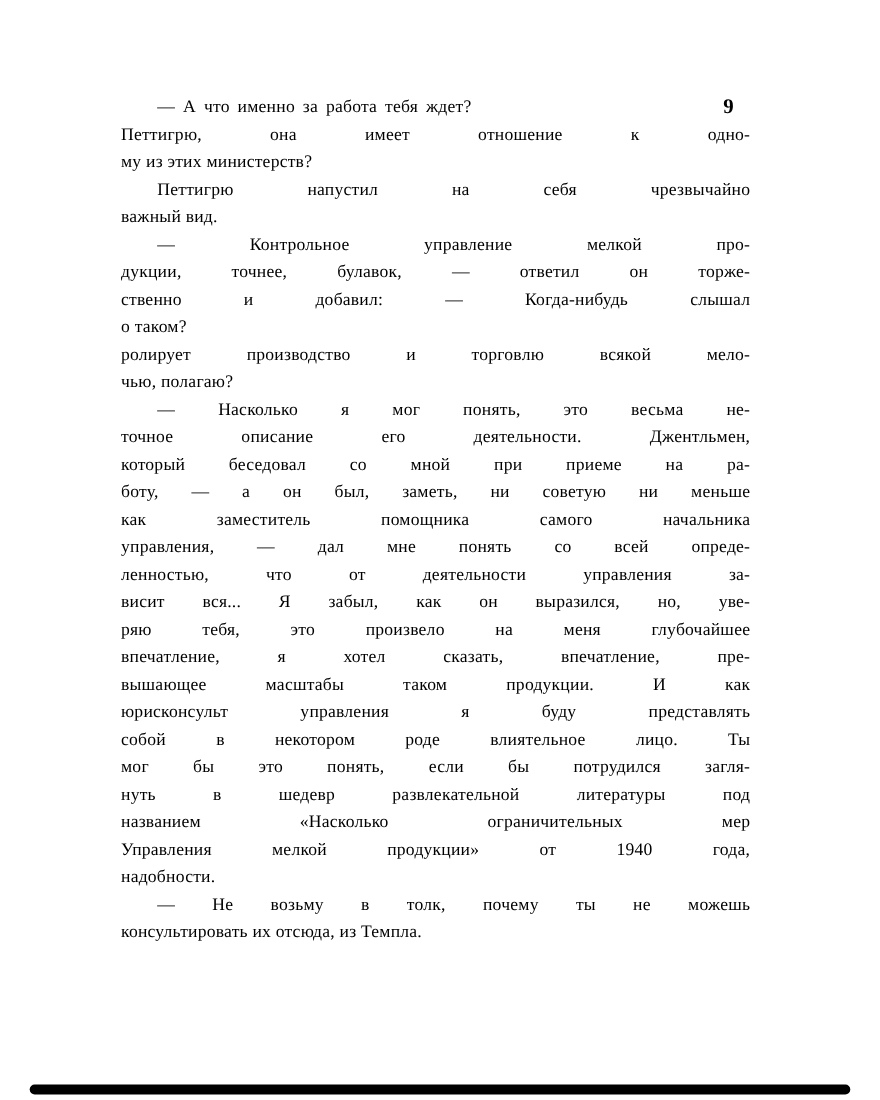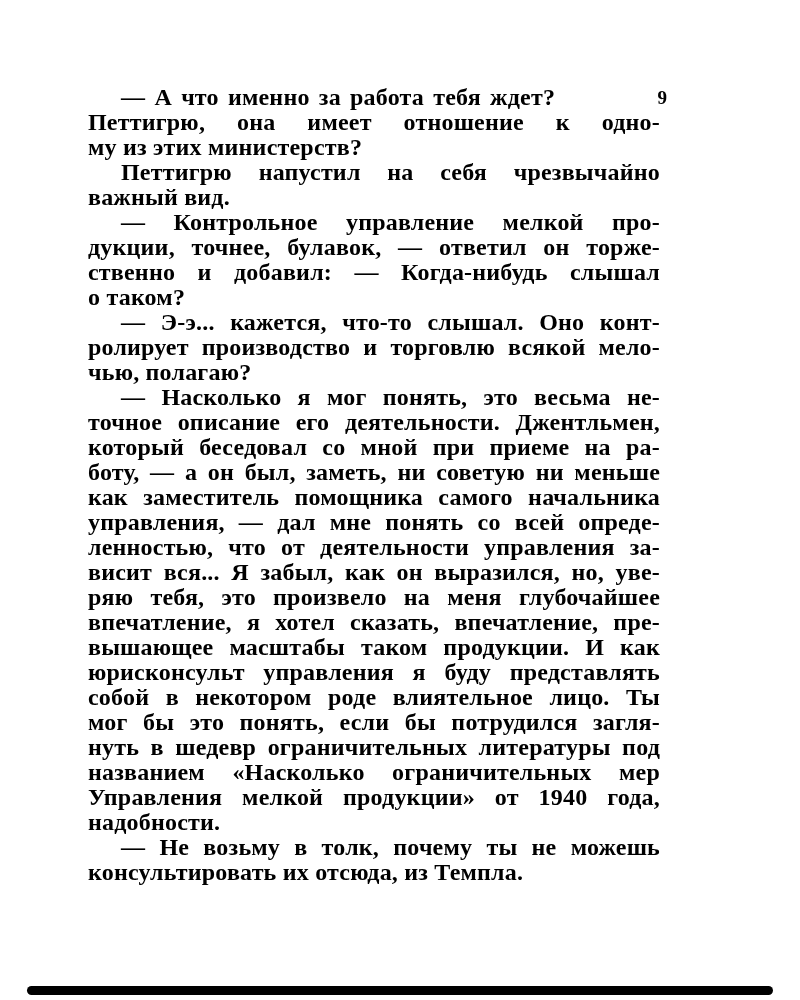--- a/index.html
+++ b/index.html
@@ -11,25 +11,25 @@
     position: relative;
     width: 800px;
     height: 1000px;
     background: #ffffff;
     overflow: hidden;
     font-family: "Liberation Serif", "DejaVu Serif", serif;
     color: #000000;
   }
   .text-column {
     position: absolute;
-    left: 88px;
+    left: 110px;
     top: 85px;
     width: 572px;
-    font-size: 24px;
-    font-weight: 700;
+    font-size: 16px;
+    font-weight: 400;
     line-height: 25px;
     letter-spacing: 0.2px;
   }
   .paragraph {
     margin: 0;
     padding: 0;
   }
   .line {
     text-align: justify;
     text-align-last: justify;
@@ -80,40 +80,39 @@
         <div class="line first">Петтигрю напустил на себя чрезвычайно</div>
         <div class="line last">важный вид.</div>
       </div>
       <div class="paragraph">
         <div class="line first">— Контрольное управление мелкой про-</div>
         <div class="line">дукции, точнее, булавок, — ответил он торже-</div>
         <div class="line">ственно и добавил: — Когда-нибудь слышал</div>
         <div class="line last">о таком?</div>
       </div>
       <div class="paragraph">
-        <div class="line first">— Э-э... кажется, что-то слышал. Оно конт-</div>
         <div class="line">ролирует производство и торговлю всякой мело-</div>
         <div class="line last">чью, полагаю?</div>
       </div>
       <div class="paragraph">
         <div class="line first">— Насколько я мог понять, это весьма не-</div>
         <div class="line">точное описание его деятельности. Джентльмен,</div>
         <div class="line">который беседовал со мной при приеме на ра-</div>
         <div class="line">боту, — а он был, заметь, ни советую ни меньше</div>
         <div class="line">как заместитель помощника самого начальника</div>
         <div class="line">управления, — дал мне понять со всей опреде-</div>
         <div class="line">ленностью, что от деятельности управления за-</div>
         <div class="line">висит вся... Я забыл, как он выразился, но, уве-</div>
         <div class="line">ряю тебя, это произвело на меня глубочайшее</div>
         <div class="line">впечатление, я хотел сказать, впечатление, пре-</div>
         <div class="line">вышающее масштабы таком продукции. И как</div>
         <div class="line">юрисконсульт управления я буду представлять</div>
         <div class="line">собой в некотором роде влиятельное лицо. Ты</div>
         <div class="line">мог бы это понять, если бы потрудился загля-</div>
-        <div class="line">нуть в шедевр ограничительных литературы под</div>
+        <div class="line">нуть в шедевр развлекательной литературы под</div>
         <div class="line">названием «Насколько ограничительных мер</div>
         <div class="line">Управления мелкой продукции» от 1940 года,</div>
         <div class="line last">надобности.</div>
       </div>
       <div class="paragraph">
         <div class="line first">— Не возьму в толк, почему ты не можешь</div>
         <div class="line last">консультировать их отсюда, из Темпла.</div>
       </div>
     </div>
   <div class="bottom-edge"></div>

